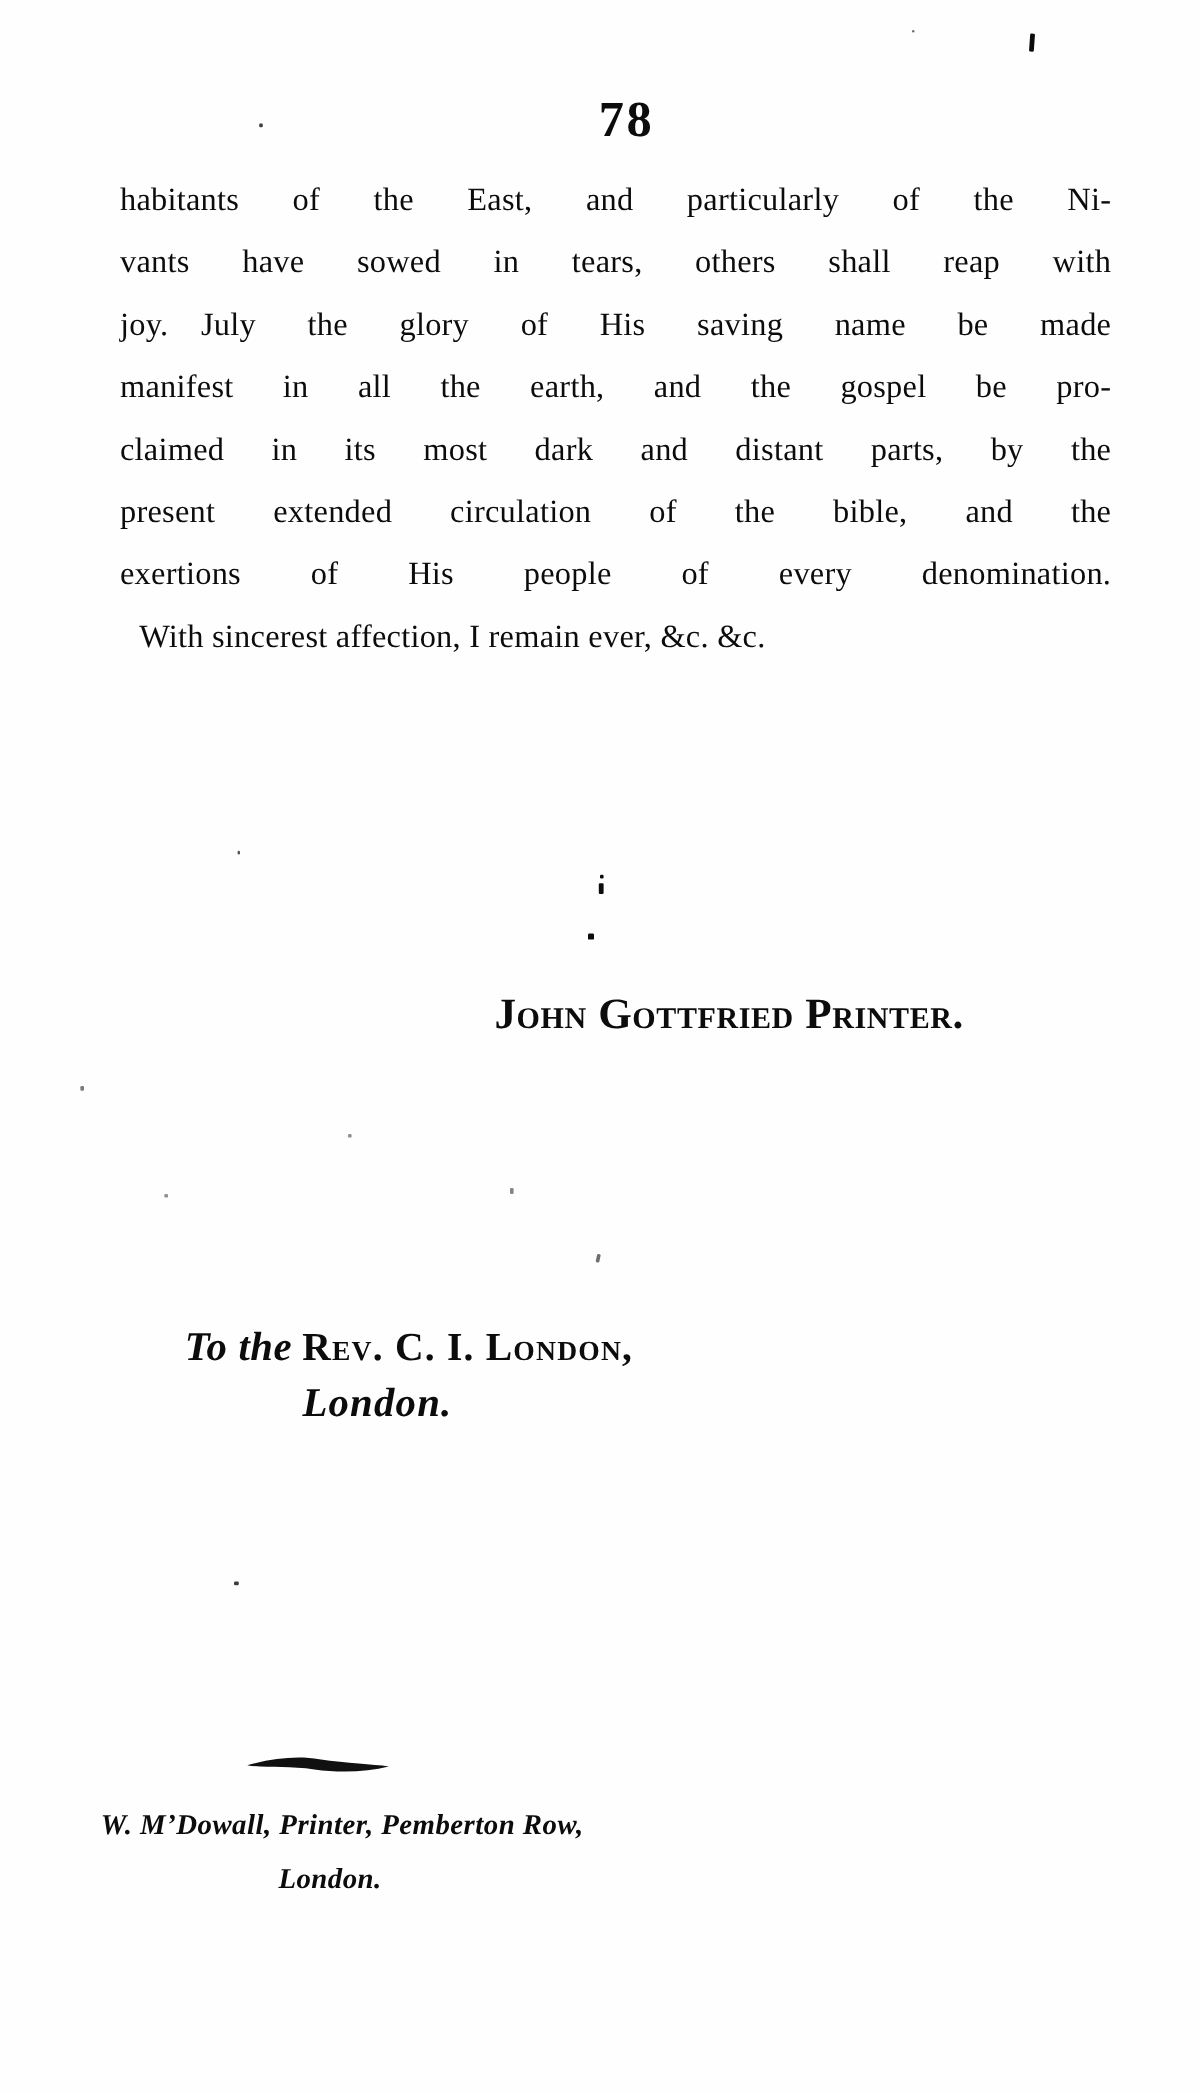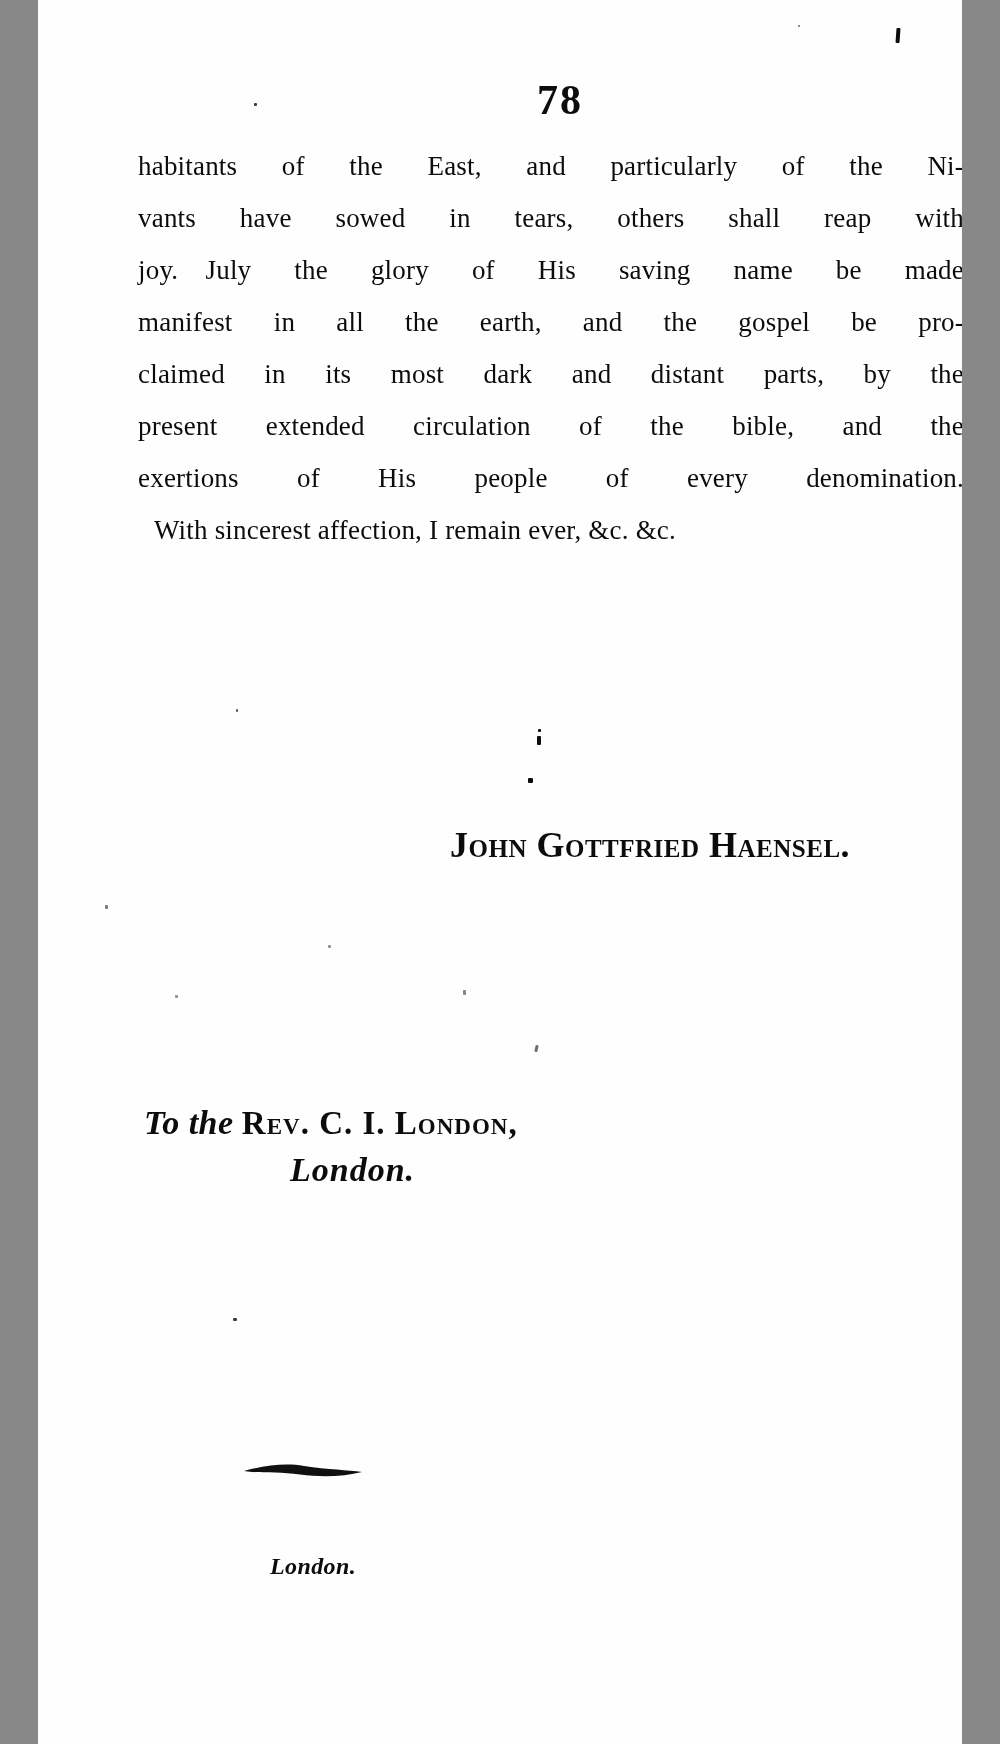--- a/index.html
+++ b/index.html
@@ -1,19 +1,19 @@
 <!DOCTYPE html>
 <html style="--ink: #0c0c0c; --paper: #fefefe;"><head>
 <meta charset="utf-8">
 <style>
   :root { --ink:#0c0c0c; --paper:#fefefe; }
   html,body { margin:0; padding:0; }
   body { background:#888; }
   .page {
-    position:relative; width:924px; height:1744px; margin:0 auto;
+    position:relative; width:1000px; height:1744px; margin:0 auto;
     background:var(--paper); color:var(--ink); overflow:hidden;
     font-family:"Liberation Serif","DejaVu Serif",serif;
   }
   .pageno {
     position:absolute; left:472px; top:76px; width:100px;
     font-size:42px; font-weight:700; text-align:center; letter-spacing:2px;
   }
   .letter-body {
     position:absolute; left:100px; top:140px; width:826px;
     font-size:27px; font-weight:400; line-height:52px; letter-spacing:0.2px;
@@ -22,21 +22,21 @@
   .body-line.last { text-align-last:left;margin-left:16px; }
   .signature {
     position:absolute; left:412px; top:824px; width:420px;
     font-size:36px; font-weight:700; font-variant:small-caps; letter-spacing:0.5px;
     white-space:nowrap;
   }
   .address1 {
     position:absolute; left:106px; top:1104px; white-space:nowrap;
     font-size:33px; font-weight:700;
   }
-  .address1 .salutation { font-style:italic; font-size:34px; letter-spacing:0.5px; }
+  .address1 .salutation { font-style:italic; font-size:34px; letter-spacing:0.5px;margin-left:48px; }
   .address1 .addr-name { font-variant:small-caps; letter-spacing:1px; }
   .address2 {
     position:absolute; left:252px; top:1151px;
     font-size:34px; font-weight:700; font-style:italic; letter-spacing:1px;
   }
   .imprint1 {
     position:absolute; left:84px; top:1508px; white-space:nowrap;
     font-size:24px; font-weight:700; font-style:italic; letter-spacing:0.4px;
   }
   .imprint2 {
@@ -57,30 +57,31 @@
     <div class="body-line">habitants of the East, and particularly of the Ni-</div>
     <div class="body-line">vants have sowed in tears, others shall reap with</div>
     <div class="body-line">joy. July the glory of His saving name be made</div>
     <div class="body-line">manifest in all the earth, and the gospel be pro-</div>
     <div class="body-line">claimed in its most dark and distant parts, by the</div>
     <div class="body-line">present extended circulation of the bible, and the</div>
     <div class="body-line">exertions of His people of every denomination.</div>
     <div class="body-line last">With sincerest affection, I remain ever, &amp;c. &amp;c.</div>
   </div>
 
-  <div class="signature">John Gottfried Haensel.</div>
+  <div class="signature">John Gottfried Printer.</div>
 
   <div class="address1"><span class="salutation">To the</span>
     <span class="addr-name">Rev. C. I. London,</span></div>
   <div class="address2">London.</div>
 
   <svg class="rule" width="122" height="20" viewBox="0 0 122 20">
     <path d="M0,10 C22,4 42,2 60,5 C84,8.5 104,9 118,11 C100,15.5 78,16.5 56,13.5 C34,10.5 14,12.5 0,10 Z" fill="#101010"></path>
   </svg>
 
+  <div class="imprint1">W. M’Dowall, Printer, Pemberton Row,</div>
   <div class="imprint2">London.</div>
 
   <div class="speck" style="left:858px;top:28px;width:4px;height:15px;transform:rotate(4deg);"></div>
   <div class="speck" style="left:760px;top:25px;width:2px;height:2px;opacity:.6;"></div>
   <div class="speck" style="left:216px;top:103px;width:3px;height:3px;opacity:.8;"></div>
   <div class="speck" style="left:198px;top:709px;width:2px;height:3px;opacity:.7;"></div>
   <div class="speck" style="left:500px;top:729px;width:3px;height:3px;"></div>
   <div class="speck" style="left:499px;top:736px;width:4px;height:9px;"></div>
   <div class="speck" style="left:490px;top:778px;width:5px;height:5px;"></div>
   <div class="speck" style="left:67px;top:905px;width:3px;height:4px;opacity:.55;"></div>

